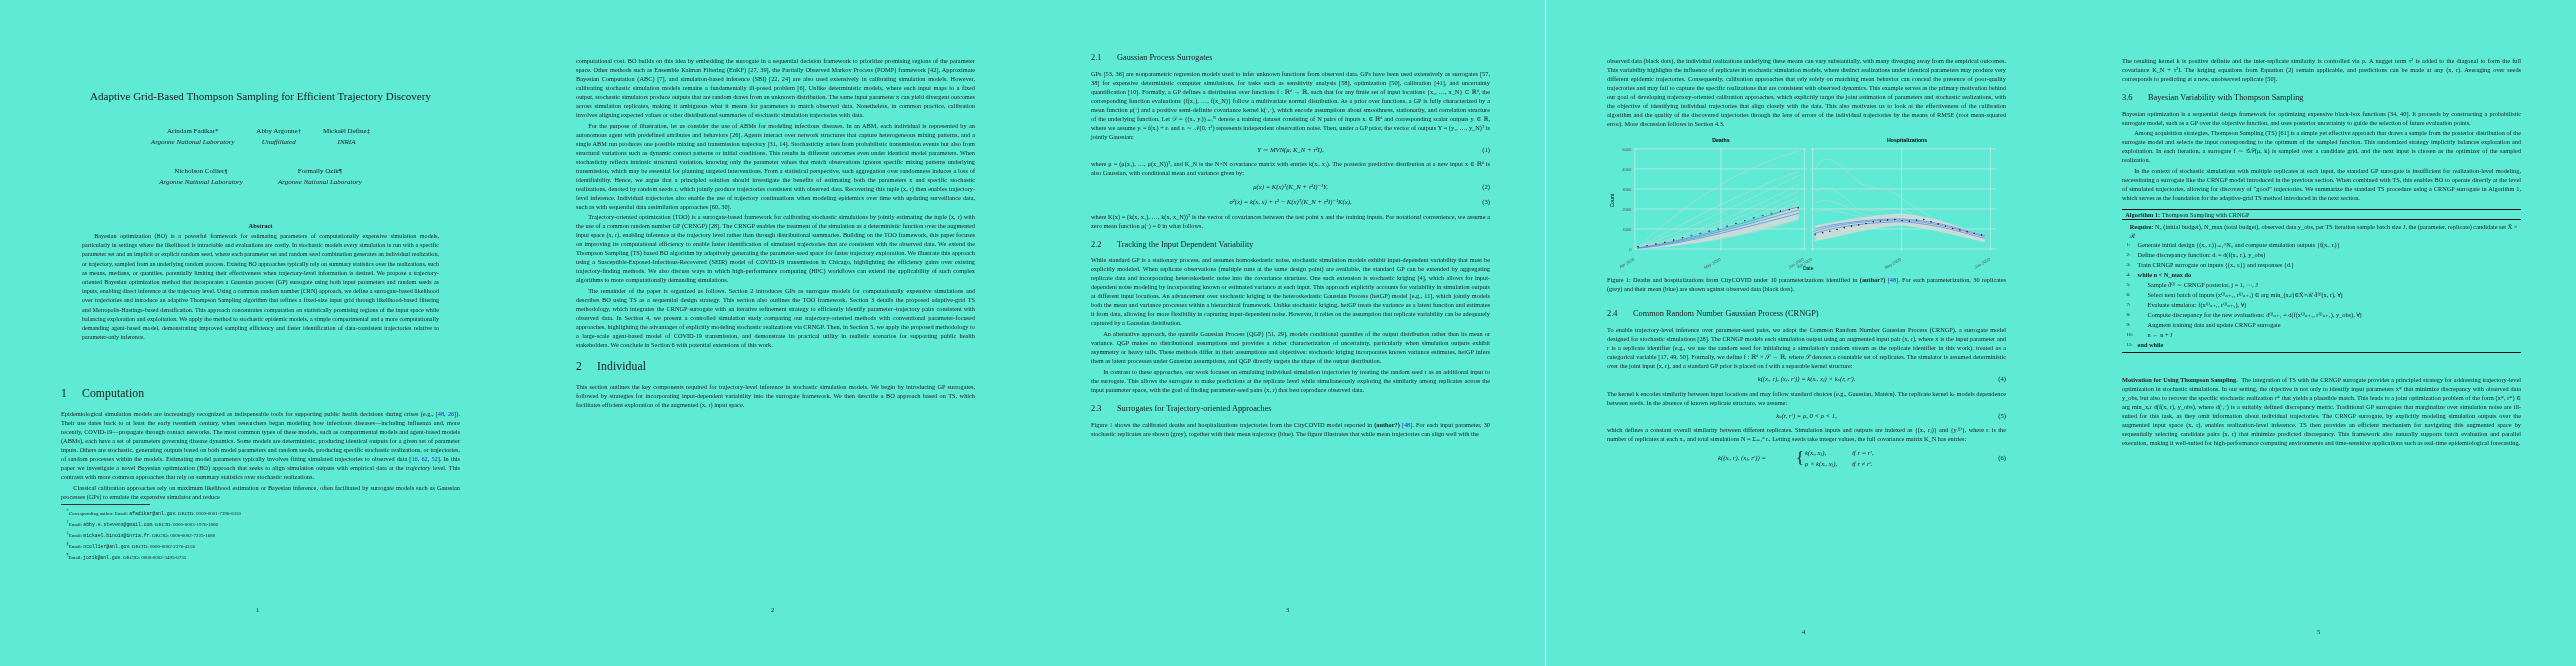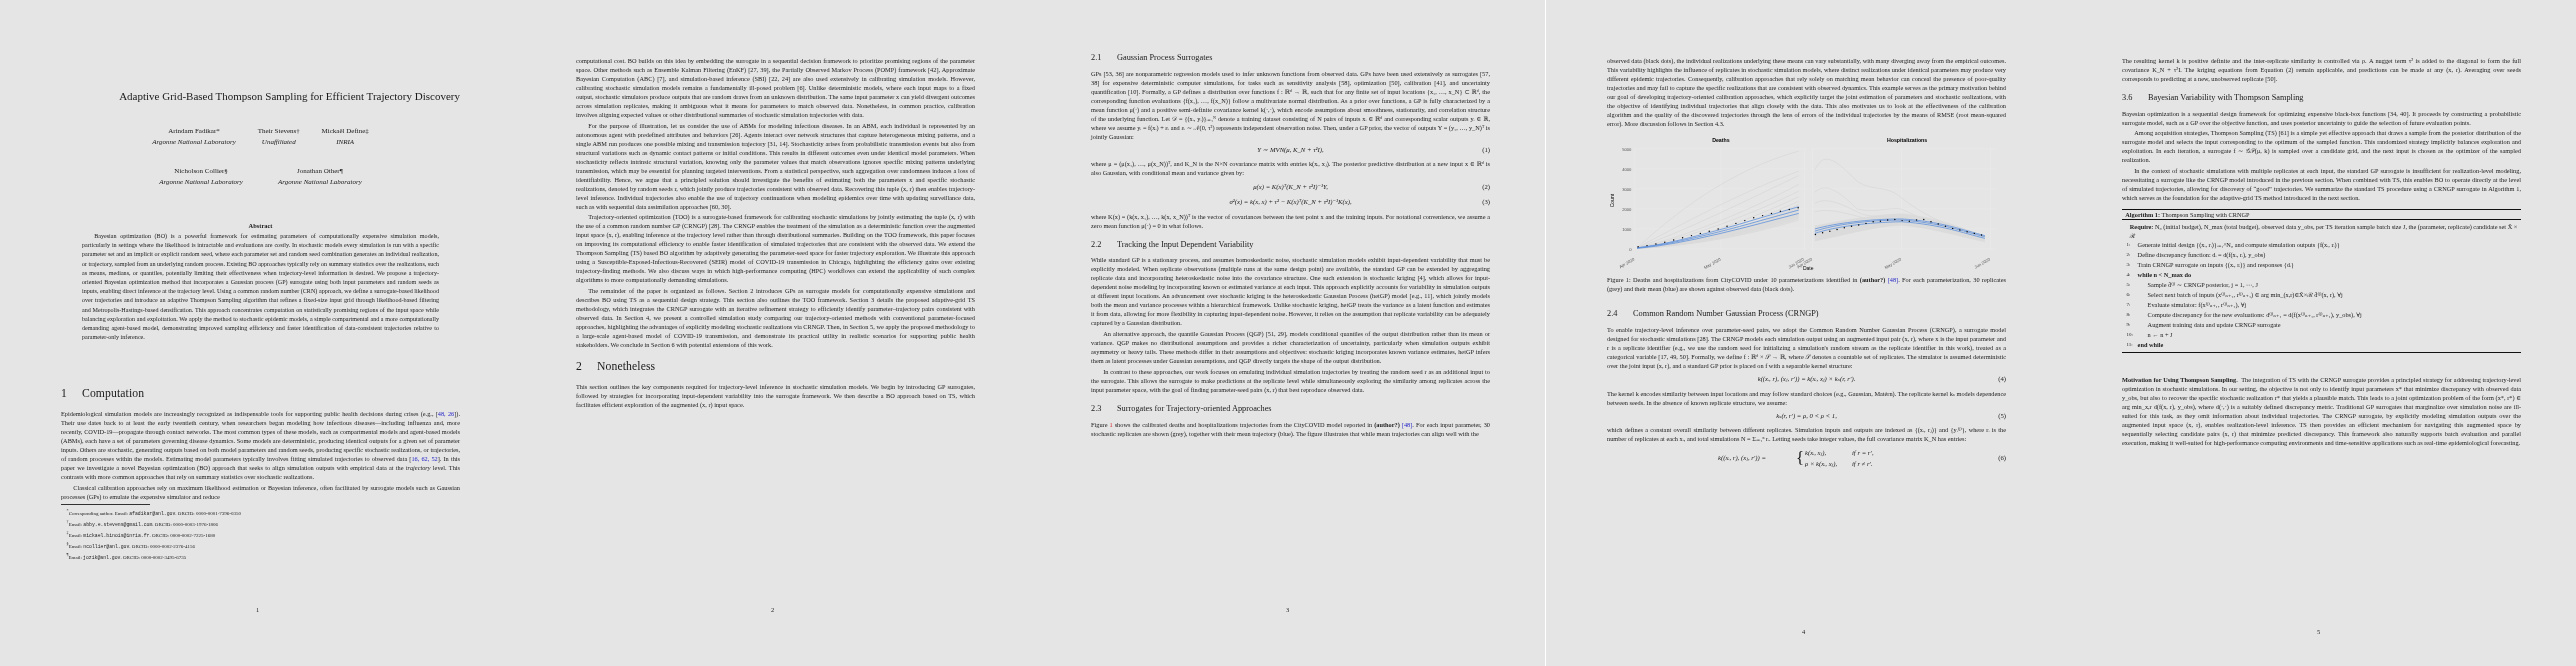--- a/index.html
+++ b/index.html
@@ -1,31 +1,31 @@
 <!DOCTYPE html>
 <html style="font-size:9px"><head>
 <meta charset="utf-8">
 <style>
   html, body { margin:0; padding:0; background:#ffffff; }
   body { width:2576px; height:667px; position:relative; overflow:hidden;
          font-family:"Liberation Serif","DejaVu Serif",serif; color:#1a1a1a; }
-  .page { position:absolute; top:0; width:515px; height:667px; background:#e5e5e5; }
+  .page { position:absolute; top:0; width:515px; height:667px; background:#5eead4; }
   .col { position:absolute; left:61px; width:399px; }
   .p { font-size:6.3px; line-height:9px; text-align:justify; margin:0 0 1.7px 0; }
   .p.indent { text-indent:12.2px; }
   .ref { color:#2424c8; }
   .sref { color:#d21c1c; }
   h1.sec { font-size:11.7px; font-weight:normal; margin:11px 0 9px 0; letter-spacing:0.1px; }
   h1.sec .num { display:inline-block; width:21px; }
   h2.sub { font-size:8.3px; font-weight:normal; margin:10px 0 6.7px 0; }
   h2.sub .num { display:inline-block; width:26px; }
   .eq { position:relative; font-size:6.7px; line-height:12.2px; text-align:center; margin:3.3px 0; font-style:italic; }
   .eq .eqn { position:absolute; right:0; top:0; font-style:normal; }
   .pagenum { position:absolute; top:661px; width:100%; text-align:center; font-size:6.4px; }
-  .title { position:absolute; left:61px; width:399px; top:88px; text-align:right; font-size:11px; line-height:16.7px; }
+  .title { position:absolute; left:61px; width:399px; top:88px; text-align:center; font-size:11px; line-height:16.7px; }
   .authors { position:absolute; left:61px; width:399px; text-align:center; font-size:7px; line-height:10.6px; }
   .author { display:inline-block; margin:0 10px; vertical-align:top; }
   .author .aff { font-style:italic; }
   .abstract-h { position:absolute; left:61px; width:399px; top:222px; text-align:center; font-weight:bold; font-size:6.4px; }
   .abstract { position:absolute; left:82px; width:357px; top:232px; }
   .abstract .p { font-size:6.1px; line-height:9.2px; }
   .stamp { position:absolute; left:4.4px; top:484px; transform:rotate(-90deg); transform-origin:left top;
            font-size:20px; color:#8c8c8c; white-space:nowrap; font-family:"Liberation Serif",serif; letter-spacing:0.3px; }
   .fn-rule { width:89px; border-top:0.6px solid #333; margin:3.3px 0 2.2px 0; }
   .fn { font-size:5px; line-height:8.2px; padding-left:5.6px; }
@@ -50,35 +50,35 @@
 
 <div class="page" style="left:0">
   <div class="title">Adaptive Grid-Based Thompson Sampling for Efficient Trajectory Discovery</div>
 
   <div class="authors" style="top:126px">
     <div class="author">
       <div>Arindam Fadikar*</div>
       <div class="aff">Argonne National Laboratory</div>
     </div>
     <div class="author">
-      <div>Their Stevens†</div>
+      <div>Abby Argonne†</div>
       <div class="aff">Unaffiliated</div>
     </div>
     <div class="author">
       <div>Mickaël Define‡</div>
       <div class="aff">INRIA</div>
     </div>
   </div>
   <div class="authors" style="top:166px">
     <div class="author" style="margin:0 16.7px">
       <div>Nicholson Collier§</div>
       <div class="aff">Argonne National Laboratory</div>
     </div>
     <div class="author" style="margin:0 16.7px">
-      <div>Jonathan Other¶</div>
+      <div>Formally Ozik¶</div>
       <div class="aff">Argonne National Laboratory</div>
     </div>
   </div>
 
   <div class="abstract-h">Abstract</div>
   <div class="abstract">
     <p class="p indent">Bayesian optimization (BO) is a powerful framework for estimating parameters of computationally expensive simulation models, particularly in settings where the likelihood is intractable and evaluations are costly. In stochastic models every simulation is run with a specific parameter set and an implicit or explicit random seed, where each parameter set and random seed combination generates an individual realization, or trajectory, sampled from an underlying random process. Existing BO approaches typically rely on summary statistics over the realizations, such as means, medians, or quantiles, potentially limiting their effectiveness when trajectory-level information is desired. We propose a trajectory-oriented Bayesian optimization method that incorporates a Gaussian process (GP) surrogate using both input parameters and random seeds as inputs, enabling direct inference at the trajectory level. Using a common random number (CRN) approach, we define a surrogate-based likelihood over trajectories and introduce an adaptive Thompson Sampling algorithm that refines a fixed-size input grid through likelihood-based filtering and Metropolis-Hastings-based densification. This approach concentrates computation on statistically promising regions of the input space while balancing exploration and exploitation. We apply the method to stochastic epidemic models, a simple compartmental and a more computationally demanding agent-based model, demonstrating improved sampling efficiency and faster identification of data-consistent trajectories relative to parameter-only inference.</p>
   </div>
 
   <div class="col" style="top:376px">
@@ -96,21 +96,21 @@
   </div>
   <div class="pagenum" style="top:606px">1</div>
 </div>
 
 <div class="page" style="left:515px">
   <div class="col" style="top:56px">
     <p class="p">computational cost. BO builds on this idea by embedding the surrogate in a sequential decision framework to prioritize promising regions of the parameter space. Other methods such as Ensemble Kalman Filtering (EnKF) [27, 39], the Partially Observed Markov Process (POMP) framework [42], Approximate Bayesian Computation (ABC) [7], and simulation-based inference (SBI) [22, 24] are also used extensively in calibrating simulation models. However, calibrating stochastic simulation models remains a fundamentally ill-posed problem [6]. Unlike deterministic models, where each input maps to a fixed output, stochastic simulators produce outputs that are random draws from an unknown distribution. The same input parameter x can yield divergent outcomes across simulation replicates, making it ambiguous what it means for parameters to match observed data. Nonetheless, in common practice, calibration involves aligning expected values or other distributional summaries of stochastic simulation trajectories with data.</p>
     <p class="p indent">For the purpose of illustration, let us consider the use of ABMs for modeling infectious diseases. In an ABM, each individual is represented by an autonomous agent with predefined attributes and behaviors [26]. Agents interact over network structures that capture heterogeneous mixing patterns, and a single ABM run produces one possible mixing and transmission trajectory [31, 14]. Stochasticity arises from probabilistic transmission events but also from structural variations such as dynamic contact patterns or initial conditions. This results in different outcomes even under identical model parameters. When stochasticity reflects intrinsic structural variation, knowing only the parameter values that match observations ignores specific mixing patterns underlying transmission, which may be essential for planning targeted interventions. From a statistical perspective, such aggregation over randomness induces a loss of identifiability. Hence, we argue that a principled solution should investigate the benefits of estimating both the parameters x and specific stochastic realizations, denoted by random seeds r, which jointly produce trajectories consistent with observed data. Recovering this tuple (x, r) then enables trajectory-level inference. Individual trajectories also enable the use of trajectory continuations when modeling epidemics over time with updating surveillance data, such as with sequential data assimilation approaches [60, 30].</p>
     <p class="p indent">Trajectory-oriented optimization (TOO) is a surrogate-based framework for calibrating stochastic simulations by jointly estimating the tuple (x, r) with the use of a common random number GP (CRNGP) [28]. The CRNGP enables the treatment of the simulation as a deterministic function over the augmented input space (x, r), enabling inference at the trajectory level rather than through distributional summaries. Building on the TOO framework, this paper focuses on improving its computational efficiency to enable faster identification of simulated trajectories that are consistent with the observed data. We extend the Thompson Sampling (TS) based BO algorithm by adaptively generating the parameter-seed space for faster trajectory exploration. We illustrate this approach using a Susceptible-Exposed-Infectious-Recovered (SEIR) model of COVID-19 transmission in Chicago, highlighting the efficiency gains over existing trajectory-finding methods. We also discuss ways in which high-performance computing (HPC) workflows can extend the applicability of such complex algorithms to more computationally demanding simulations.</p>
     <p class="p indent">The remainder of the paper is organized as follows. Section 2 introduces GPs as surrogate models for computationally expensive simulations and describes BO using TS as a sequential design strategy. This section also outlines the TOO framework. Section 3 details the proposed adaptive-grid TS methodology, which integrates the CRNGP surrogate with an iterative refinement strategy to efficiently identify parameter–trajectory pairs consistent with observed data. In Section 4, we present a controlled simulation study comparing our trajectory-oriented methods with conventional parameter-focused approaches, highlighting the advantages of explicitly modeling stochastic realizations via CRNGP. Then, in Section 5, we apply the proposed methodology to a large-scale agent-based model of COVID-19 transmission, and demonstrate its practical utility in realistic scenarios for supporting public health stakeholders. We conclude in Section 6 with potential extensions of this work.</p>
-    <h1 class="sec"><span class="num">2</span><span>Nonetheless</span></h1>
+    <h1 class="sec"><span class="num">2</span><span>Individual</span></h1>
     <p class="p">This section outlines the key components required for trajectory-level inference in stochastic simulation models. We begin by introducing GP surrogates, followed by strategies for incorporating input-dependent variability into the surrogate framework. We then describe a BO approach based on TS, which facilitates efficient exploration of the augmented (x, r) input space.</p>
   </div>
   <div class="pagenum" style="top:606px">2</div>
 </div>
 
 <div class="page" style="left:1030px">
   <div class="col" style="top:53px">
     <h2 class="sub" style="margin-top:0"><span class="num">2.1</span><span>Gaussian Process Surrogates</span></h2>
     <p class="p">GPs [53, 36] are nonparametric regression models used to infer unknown functions from observed data. GPs have been used extensively as surrogates [57, 38] for expensive deterministic computer simulations, for tasks such as sensitivity analysis [58], optimization [50], calibration [41], and uncertainty quantification [10]. Formally, a GP defines a distribution over functions f : ℝᵈ → ℝ, such that for any finite set of input locations {x₁, …, x_N} ⊂ ℝᵈ, the corresponding function evaluations {f(x₁), …, f(x_N)} follow a multivariate normal distribution. As a prior over functions, a GP is fully characterized by a mean function μ(·) and a positive semi-definite covariance kernel k(·,·), which encode assumptions about smoothness, stationarity, and correlation structure of the underlying function. Let 𝒟 = {(xᵢ, yᵢ)}ᵢ₌₁ᴺ denote a training dataset consisting of N pairs of inputs xᵢ ∈ ℝᵈ and corresponding scalar outputs yᵢ ∈ ℝ, where we assume yᵢ = f(xᵢ) + εᵢ and εᵢ ∼ 𝒩(0, τ²) represents independent observation noise. Then, under a GP prior, the vector of outputs Y = (y₁, …, y_N)ᵀ is jointly Gaussian:</p>
     <div class="eq"><span>Y ∼ MVN(μ, K_N + τ²I),</span><span class="eqn">(1)</span></div>

